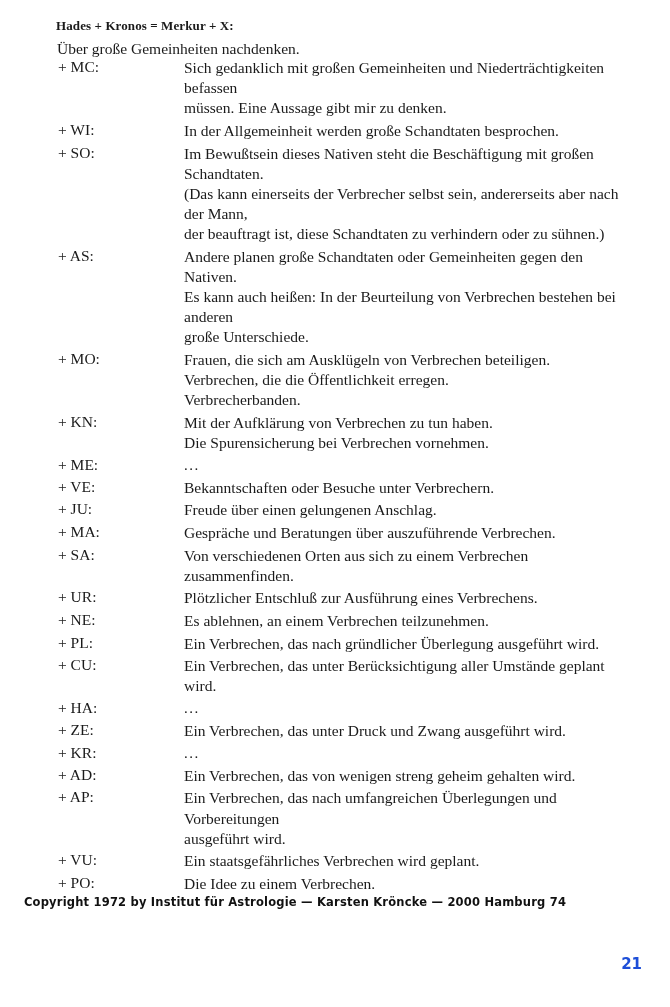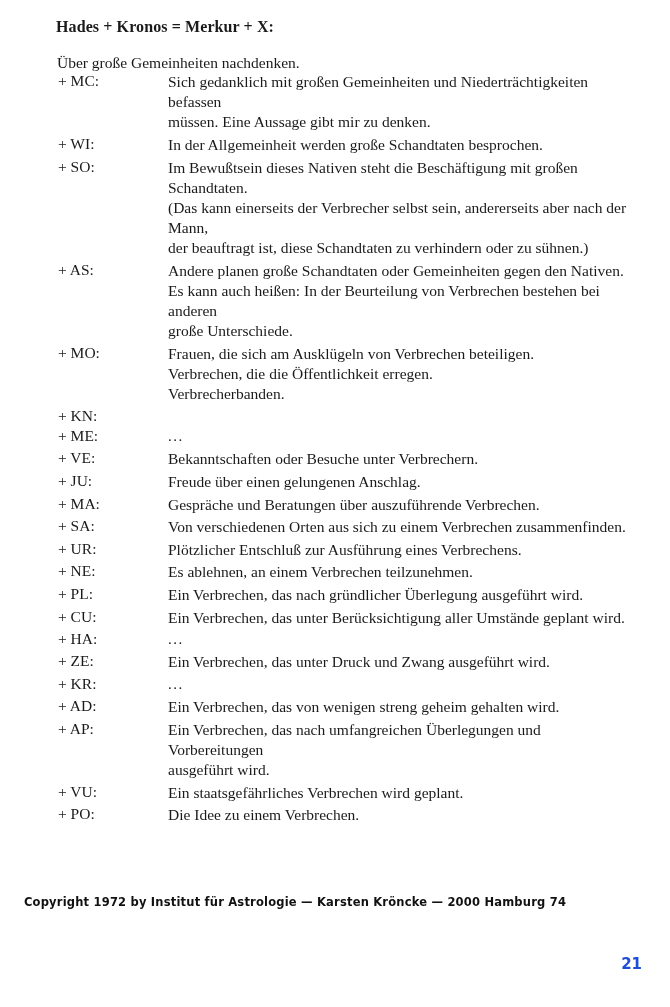--- a/index.html
+++ b/index.html
@@ -23,23 +23,23 @@
   }
   .content {
     position: absolute;
     left: 56px;
     top: 18px;
     width: 580px;
   }
   .doc-title {
     font-family: "Liberation Serif", serif;
     font-weight: bold;
-    font-size: 16px;
+    font-size: 13px;
     letter-spacing: 0.1px;
-    margin-bottom: 18px;
+    margin-bottom: 6px;
   }
   .intro {
     font-size: 15.5px;
     margin-bottom: 0;
     margin-left: 1px;
   }
   .entries {
     margin: 0;
     padding: 0;
     list-style: none;
@@ -57,20 +57,21 @@
     padding-left: 2px;
     box-sizing: border-box;
   }
   .entry-lines {
     flex: 1 1 auto;
     font-size: 15.5px;
   }
   .entry-line {
     display: block;
     line-height: 1.30;
+    margin-left: 16px;
   }
   .entry-line.dots {
     letter-spacing: 1.5px;
     font-size: 15px;
   }
   .footer {
     position: absolute;
     left: 0;
     top: 895px;
     width: 590px;
@@ -131,20 +132,24 @@
         <li class="entry">
           <span class="entry-key">+ MO:</span>
           <span class="entry-lines">
             <span class="entry-line">Frauen, die sich am Ausklügeln von Verbrechen beteiligen.</span>
             <span class="entry-line">Verbrechen, die die Öffentlichkeit erregen.</span>
             <span class="entry-line">Verbrecherbanden.</span>
           </span>
         </li>
         <li class="entry">
           <span class="entry-key">+ KN:</span>
+          <span class="entry-lines">
+            <span class="entry-line">Mit der Aufklärung von Verbrechen zu tun haben.</span>
+            <span class="entry-line">Die Spurensicherung bei Verbrechen vornehmen.</span>
+          </span>
         </li>
         <li class="entry">
           <span class="entry-key">+ ME:</span>
           <span class="entry-lines">
             <span class="entry-line dots">...</span>
           </span>
         </li>
         <li class="entry">
           <span class="entry-key">+ VE:</span>
           <span class="entry-lines">

